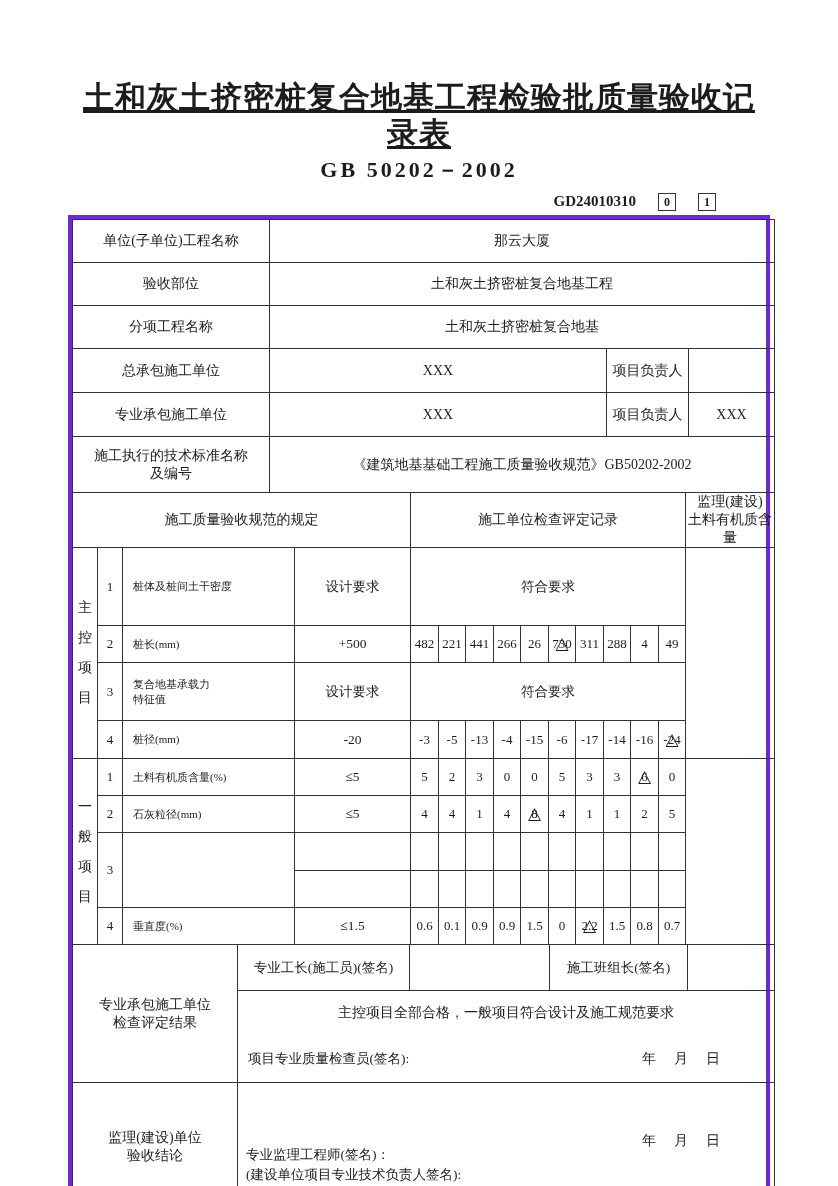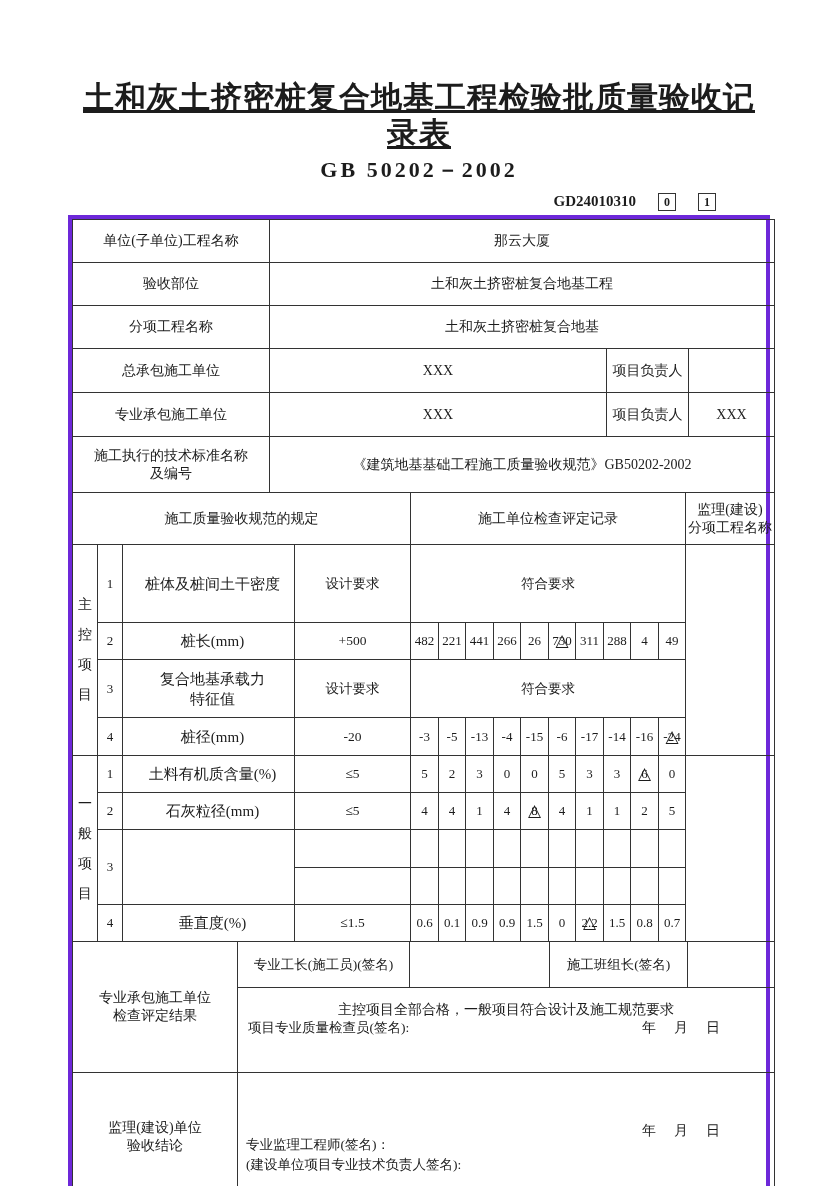--- a/index.html
+++ b/index.html
@@ -59,41 +59,41 @@
     vertical-align: middle;
     overflow: hidden;
   }
   .pre { white-space: pre-line; }
   .lbl { white-space: pre-line; font-size: 14px; }
   .ival { font-size: 14px; font-family: Liberation Serif, serif; }
   .ghead td { font-size: 14px; }
   .group { padding: 0; }
   .vtext { white-space: pre-line; line-height: 30px; font-size: 14px; text-align: center; }
   .seq { font-size: 13px; }
-  .item { text-align: center; padding-left: 10px; white-space: pre-line; font-size: 15px; line-height: 1.35; }
+  .item { text-align: left; padding-left: 10px; white-space: pre-line; font-size: 11px; line-height: 1.35; }
   .spec { font-size: 13.5px; }
   .merged { font-size: 13.5px; }
   .val { font-size: 13px; padding: 0; }
   .triwrap { position: relative; display: inline-block; padding: 0 1px; }
   .tri {
     position: absolute; left: 50%; top: 50%;
     transform: translate(-50%, -54%);
     font-size: 17px; line-height: 1; pointer-events: none;
   }
   .sig-label { font-size: 13.5px; }
   .concl-cell { padding: 0; vertical-align: top; }
   .concl-inner {
     box-sizing: border-box; height: 100%;
     display: flex; flex-direction: column; justify-content: space-between;
     padding: 13px 0 14px 0;
   }
   .concl-text { text-align: center; font-size: 14px; }
   .sign-row {
     display: flex; justify-content: space-between; align-items: center;
-    padding: 0 52px 0 10px; font-size: 13.5px;
+    padding: 0 52px 0 10px; font-size: 13.5px; margin-top: 28px;
   }
   .date { letter-spacing: 2px; font-size: 14px; }
   .superv-cell { padding: 0; vertical-align: bottom; }
   .superv-inner {
     display: flex; justify-content: space-between; align-items: center;
     padding: 0 52px 26px 8px;
   }
   .two-lines { white-space: pre-line; text-align: left; font-size: 13.5px; line-height: 1.5; margin-top: 48px; }
 </style>
 </head>
@@ -166,21 +166,21 @@
           <col style="width:27px">
           <col style="width:28px">
           <col style="width:27px">
         <col style="width:89px">
       </colgroup>
       <tbody>
         <tr class="ghead" style="height:52px">
           <td colspan="4">施工质量验收规范的规定</td>
           <td colspan="10">施工单位检查评定记录</td>
           <td class="pre">监理(建设)
-分项工程名称</td>
+土料有机质含量</td>
         </tr>
       </tbody>
       <tbody id="grid-body">
           <tr style="height: 78px;">
             <td class="group" rowspan="4">
               <div class="vtext">主
 控
 项
 目</div>
             </td>

